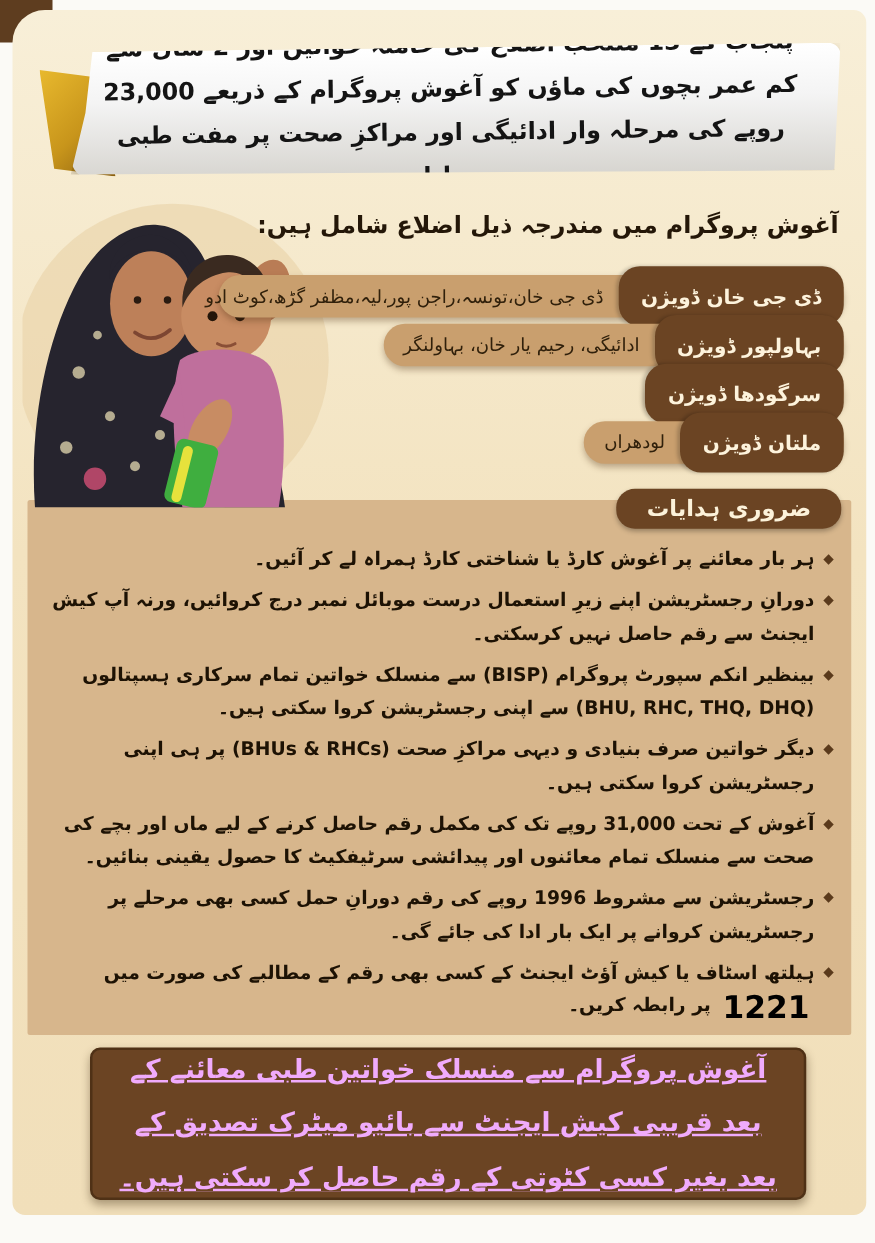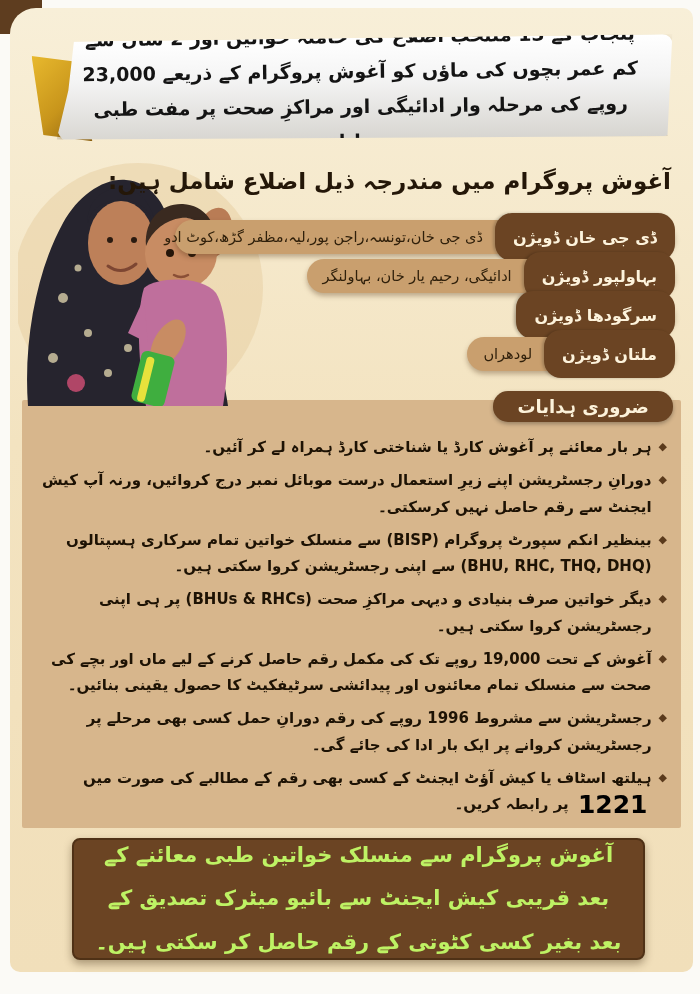--- a/index.html
+++ b/index.html
@@ -43,21 +43,21 @@
     font-size:19px;font-weight:bold;color:#141414;
     line-height:1.85;padding:6px 34px 6px 26px;
   }
   
   .photo{
     position:absolute;left:8px;top:140px;width:250px;height:258px;z-index:2;
   }
   
   .districts-heading{
     position:absolute;top:160px;right:22px;z-index:2;
-    direction:rtl;font-size:23px;font-weight:bold;color:#241708;
+    direction:rtl;font-size:19px;font-weight:bold;color:#241708;
   }
   .division-row{
     position:absolute;right:18px;height:34px;z-index:2;
     display:flex;direction:rtl;align-items:center;
     background:#c99f6e;border-radius:17px;
     box-shadow:0 3px 5px rgba(80,50,20,.35);
     width:max-content;max-width:500px;
   }
   .row-1{top:212px;}
   .row-2{top:251px;}
@@ -103,23 +103,24 @@
   }
   .hotline-text{display:inline;}
   
   .footer-box{
     position:absolute;left:62px;right:48px;top:830px;height:118px;z-index:2;
     background:#6b4423;border:2px solid #4f3116;border-radius:8px;
     display:flex;align-items:center;justify-content:center;
     box-shadow:0 4px 8px rgba(60,40,15,.4);
   }
   .footer-text{
-    direction:rtl;text-align:center;color:#bef264;
+    direction:rtl;text-align:center;color:#f0abfc;
     font-size:21px;font-weight:bold;line-height:2.05;
     padding:4px 20px;
+    text-decoration:underline;
   }
 </style>
 </head>
 <body>
 
 <div class="corner-accent"></div>
 
 <div class="poster">
 
   <div class="banner">
@@ -200,21 +201,21 @@
       <div class="instruction-item">
         <span class="bullet-diamond">◆</span>
         <span>بینظیر انکم سپورٹ پروگرام (BISP) سے منسلک خواتین تمام سرکاری ہسپتالوں (BHU, RHC, THQ, DHQ) سے اپنی رجسٹریشن کروا سکتی ہیں۔</span>
       </div>
       <div class="instruction-item">
         <span class="bullet-diamond">◆</span>
         <span>دیگر خواتین صرف بنیادی و دیہی مراکزِ صحت (BHUs &amp; RHCs) پر ہی اپنی رجسٹریشن کروا سکتی ہیں۔</span>
       </div>
       <div class="instruction-item">
         <span class="bullet-diamond">◆</span>
-        <span>آغوش کے تحت 19,000 روپے تک کی مکمل رقم حاصل کرنے کے لیے ماں اور بچے کی صحت سے منسلک تمام معائنوں اور پیدائشی سرٹیفکیٹ کا حصول یقینی بنائیں۔</span>
+        <span>آغوش کے تحت 31,000 روپے تک کی مکمل رقم حاصل کرنے کے لیے ماں اور بچے کی صحت سے منسلک تمام معائنوں اور پیدائشی سرٹیفکیٹ کا حصول یقینی بنائیں۔</span>
       </div>
       <div class="instruction-item">
         <span class="bullet-diamond">◆</span>
         <span>رجسٹریشن سے مشروط 1996 روپے کی رقم دورانِ حمل کسی بھی مرحلے پر رجسٹریشن کروانے پر ایک بار ادا کی جائے گی۔</span>
       </div>
       <div class="instruction-item">
         <span class="bullet-diamond">◆</span>
         <span>
           <span class="hotline-text">ہیلتھ اسٹاف یا کیش آؤٹ ایجنٹ کے کسی بھی رقم کے مطالبے کی صورت میں</span>
           <span class="hotline-number">1221</span>

